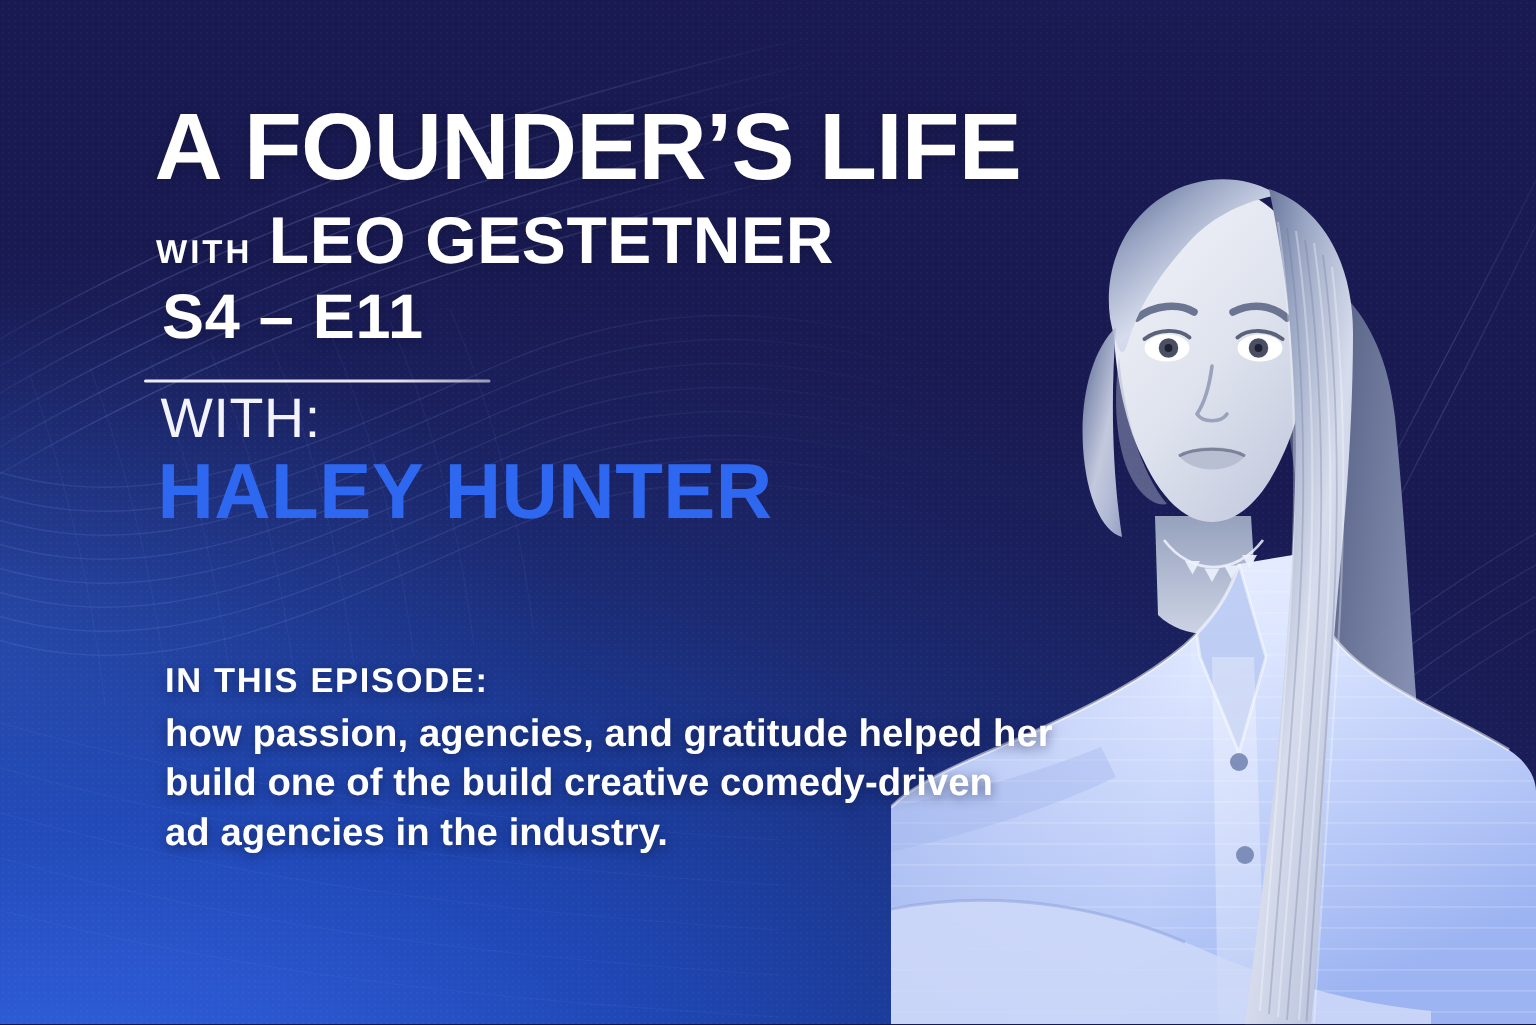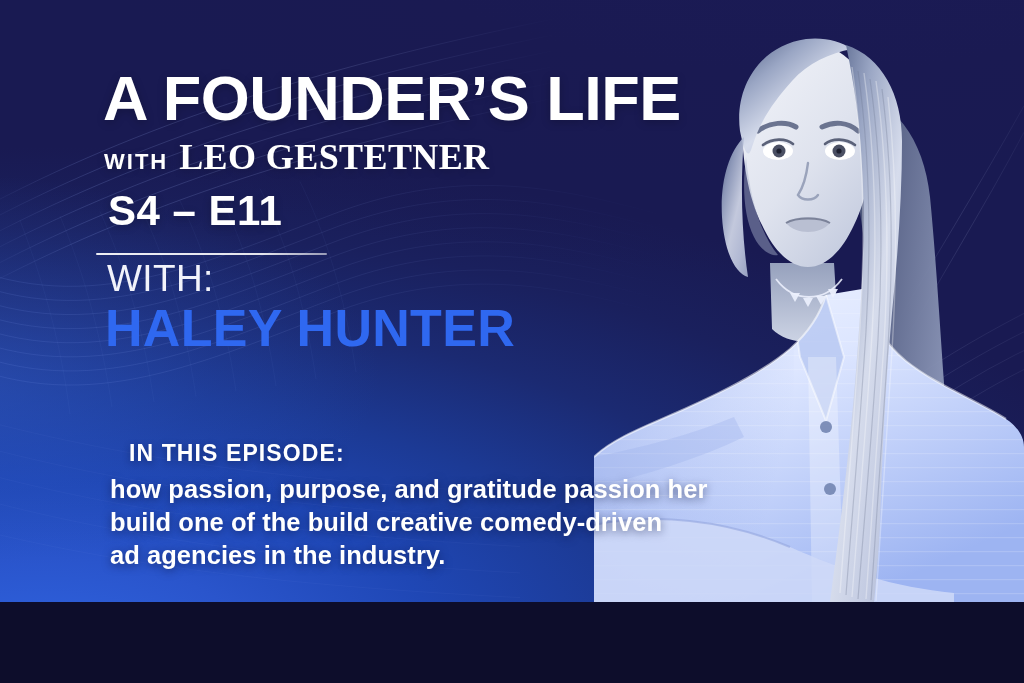--- a/index.html
+++ b/index.html
@@ -4,21 +4,21 @@
 <title>A Founder's Life — Episode Card</title>
 <style>
   html, body {
     margin: 0;
     padding: 0;
     background: #0d0d2b;
   }
   #stage {
     position: relative;
     width: 1024px;
-    height: 602px;
+    height: 683px;
     overflow: hidden;
     font-family: "Liberation Sans", sans-serif;
     background: #191a52;
     user-select: none;
   }
 
   
   .bg-base {
     position: absolute;
     inset: 0;
@@ -110,24 +110,23 @@
     text-align: center;
   }
   .host-with {
     color: #ffffff;
     font-size: 22px;
     font-weight: 700;
     letter-spacing: 2.0px;
   }
   .host-name {
     color: #ffffff;
-    font-size: 36px;
+    font-size: 44px;
     font-weight: 700;
     letter-spacing: 0.4px;
-    font-family: Liberation Serif, serif;
   }
 
   .episode-code {
     position: absolute;
     left: 108px;
     top: 187px;
     color: #ffffff;
     font-size: 42px;
     font-weight: 700;
     letter-spacing: 0.5px;
@@ -170,21 +169,20 @@
   .episode-heading {
     position: absolute;
     left: 110px;
     top: 440px;
     color: #ffffff;
     font-size: 23px;
     font-weight: 700;
     letter-spacing: 1.1px;
     white-space: nowrap;
     text-shadow: 0 2px 7px rgba(12,20,60,0.45);
-    margin-left: 19px;
   }
 
   .episode-desc {
     position: absolute;
     left: 110px;
     top: 473px;
     width: 720px;
     color: #ffffff;
     font-size: 25.5px;
     font-weight: 700;
@@ -439,19 +437,19 @@
 
     <div class="divider"></div>
 
     <div class="with-label">WITH:</div>
 
     <div class="guest-name">HALEY HUNTER</div>
 
     <div class="episode-heading">IN THIS EPISODE:</div>
 
     <div class="episode-desc">
-      <span class="ln">how passion, purpose, and gratitude passion her</span>
+      <span class="ln">how passion, agencies, and gratitude helped her</span>
       <span class="ln">build one of the build creative comedy-driven</span>
       <span class="ln">ad agencies in the industry.</span>
     </div>
 
   </div>
 </div>
 
 </body></html>

